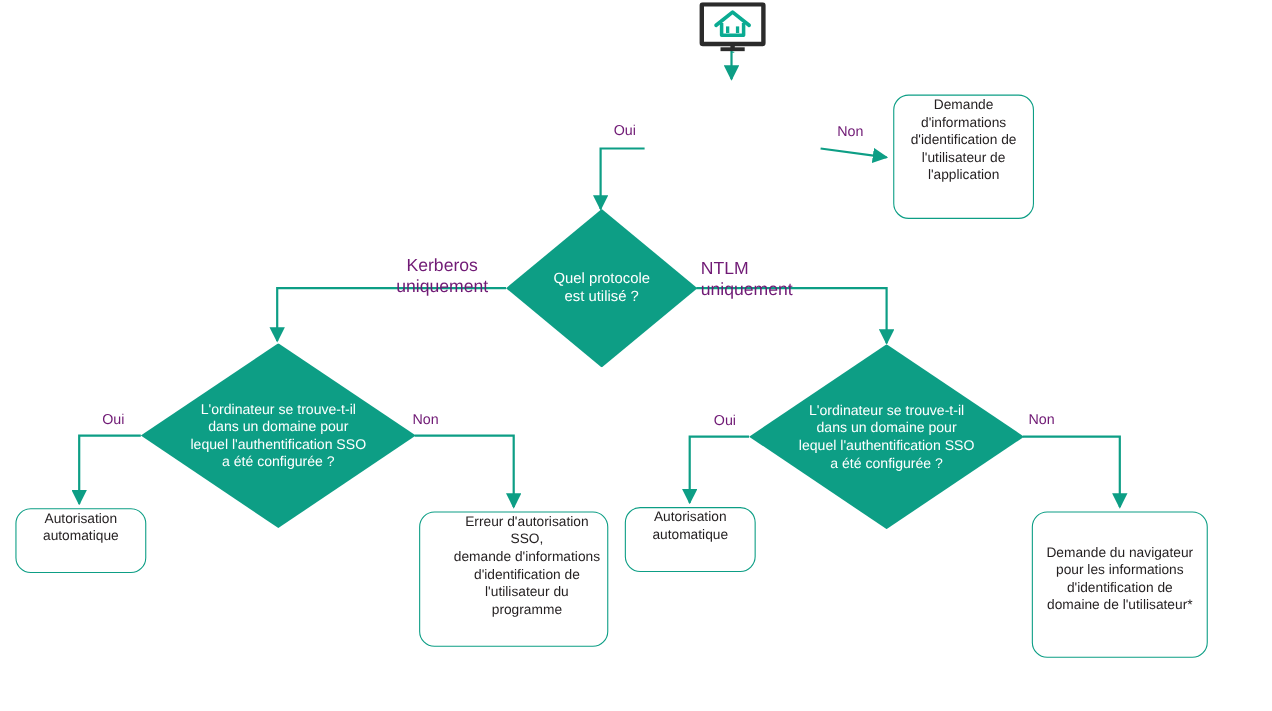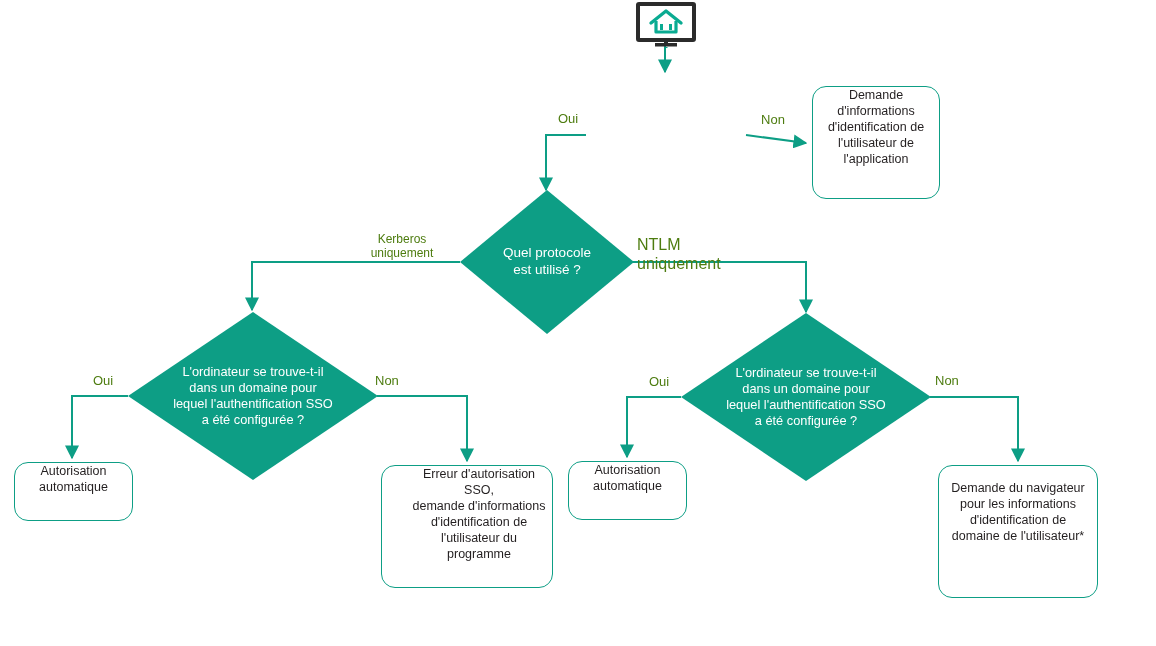--- a/index.html
+++ b/index.html
@@ -56,21 +56,21 @@
   }
   .box .btext {
     display: block;
     line-height: 1.28;
     white-space: pre-line;
     padding: 0 6px;
   }
   
   .edge-label {
     position: absolute;
-    color: #4d7c0f;
+    color: #701a75;
     white-space: pre-line;
     line-height: 1.2;
     text-align: center;
   }
   
   .icon-wrap {
     position: absolute;
   }
 </style>
 </head>
@@ -164,32 +164,32 @@
 l'utilisateur du
 programme</span>
   </div>
 
   <div class="box" style="left:568px; top:461px; width:119px; height:59px; font-size:12.5px;">
     <span class="btext">Autorisation
 automatique</span>
   </div>
 
   <div class="box" style="left:938px; top:465px; width:160px; height:133px; font-size:12.5px;
-              align-items:flex-start; padding-top:14px;">
+              align-items:flex-start; padding-top:28px;">
     <span class="btext">Demande du navigateur
 pour les informations
 d'identification de
 domaine de l'utilisateur*</span>
   </div>
 
   <div class="edge-label" style="left:546px; top:111px; width:44px; font-size:13px;">Oui</div>
 
   <div class="edge-label" style="left:753px; top:112px; width:40px; font-size:13px;">Non</div>
 
-  <div class="edge-label" style="left:347px; top:232px; width:110px; font-size:12px;">Kerberos
+  <div class="edge-label" style="left:347px; top:232px; width:110px; font-size:16px;">Kerberos
 uniquement</div>
 
   <div class="edge-label" style="left:637px; top:235px; width:130px; font-size:16px; text-align:left;">NTLM uniquement</div>
 
   <div class="edge-label" style="left:83px; top:373px; width:40px; font-size:13px;">Oui</div>
 
   <div class="edge-label" style="left:375px; top:373px; width:40px; font-size:13px; text-align:left;">Non</div>
 
   <div class="edge-label" style="left:639px; top:374px; width:40px; font-size:13px;">Oui</div>
 

